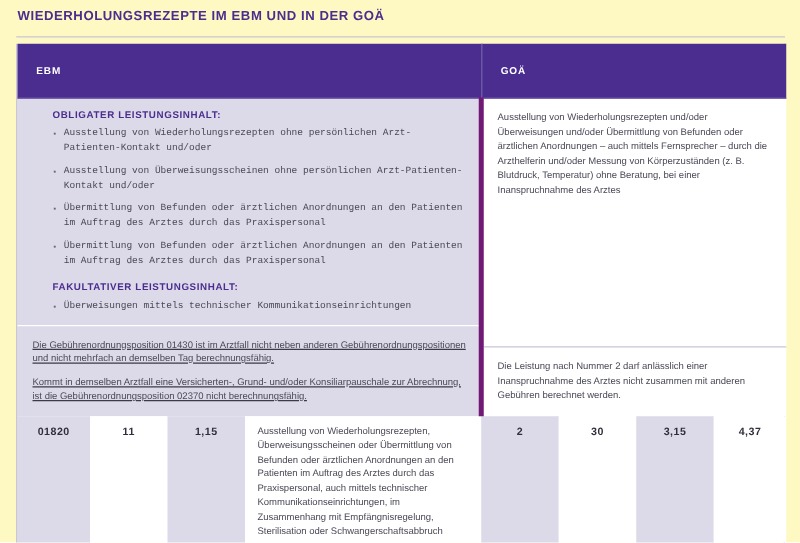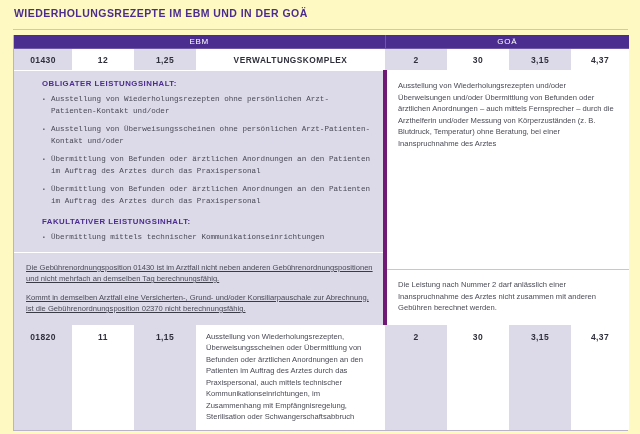--- a/index.html
+++ b/index.html
@@ -66,26 +66,26 @@
   col.c-legende  { width: 189px; }
   col.c-gonr     { width: 62px; }
   col.c-gpunkte  { width: 62px; }
   col.c-euro18   { width: 62px; }
   col.c-euro25   { width: 58px; }
 
   
   .band {
     background: #4b2d8f;
     color: #ffffff;
-    text-align: center;
+    text-align: left;
     font-size: 8px;
-    font-weight: normal;
+    font-weight: bold;
     letter-spacing: 0.7px;
     height: 13px;
-    padding: 0;
+    padding: 15px;
     border-right: 1px solid #6f57a8;
     border-bottom: 1px solid #6f57a8;
   }
   .band.last { border-right: none; }
 
   .colhead {
     background: #4b2d8f;
     color: #ffffff;
     text-align: center;
     vertical-align: middle;
@@ -232,46 +232,36 @@
           <col class="c-euro25">
       </colgroup>
 
       <tbody>
           <tr>
         <td class="band" colspan="4">EBM</td>
         <td class="band last" colspan="4">GOÄ</td>
       </tr>
 
 
-      <tr class="vrow">
-        <td class="shade">01430</td>
-        <td class="plain">12</td>
-        <td class="shade">1,25</td>
-        <td class="plain legende">VERWALTUNGSKOMPLEX</td>
-        <td class="shade">2</td>
-        <td class="plain">30</td>
-        <td class="shade">3,15</td>
-        <td class="plain">4,37</td>
-      </tr>
 
       <tr class="panel-row">
         <td class="left-panel" colspan="4">
           <div class="sect">
             <div class="sect-title">OBLIGATER LEISTUNGSINHALT:</div>
             <ul class="bullets">
               <li>Ausstellung von Wiederholungsrezepten ohne persönlichen Arzt-Patienten-Kontakt und/oder</li>
               <li>Ausstellung von Überweisungsscheinen ohne persönlichen Arzt-Patienten-Kontakt und/oder</li>
               <li>Übermittlung von Befunden oder ärztlichen Anordnungen an den Patienten im Auftrag des Arztes durch das Praxispersonal</li>
               <li>Übermittlung von Befunden oder ärztlichen Anordnungen an den Patienten im Auftrag des Arztes durch das Praxispersonal</li>
             </ul>
           </div>
           <div class="sect" style="padding-top:2px;">
             <div class="sect-title">FAKULTATIVER LEISTUNGSINHALT:</div>
             <ul class="bullets">
-              <li>Übermittlung mittels technischer Kommunikationseinrichtungen</li>
+              <li>Überweisungen mittels technischer Kommunikationseinrichtungen</li>
             </ul>
           </div>
           <div class="sect-div"></div>
           <div class="note-block">
             <p>Die Gebührenordnungsposition 01430 ist im Arztfall nicht neben anderen Gebührenordnungspositionen und nicht mehrfach an demselben Tag berechnungsfähig.</p>
             <p>Kommt in demselben Arztfall eine Versicherten-, Grund- und/oder Konsiliarpauschale zur Abrechnung, ist die Gebührenordnungsposition 02370 nicht berechnungsfähig.</p>
           </div>
         </td>
 
         <td class="right-panel" colspan="4">

